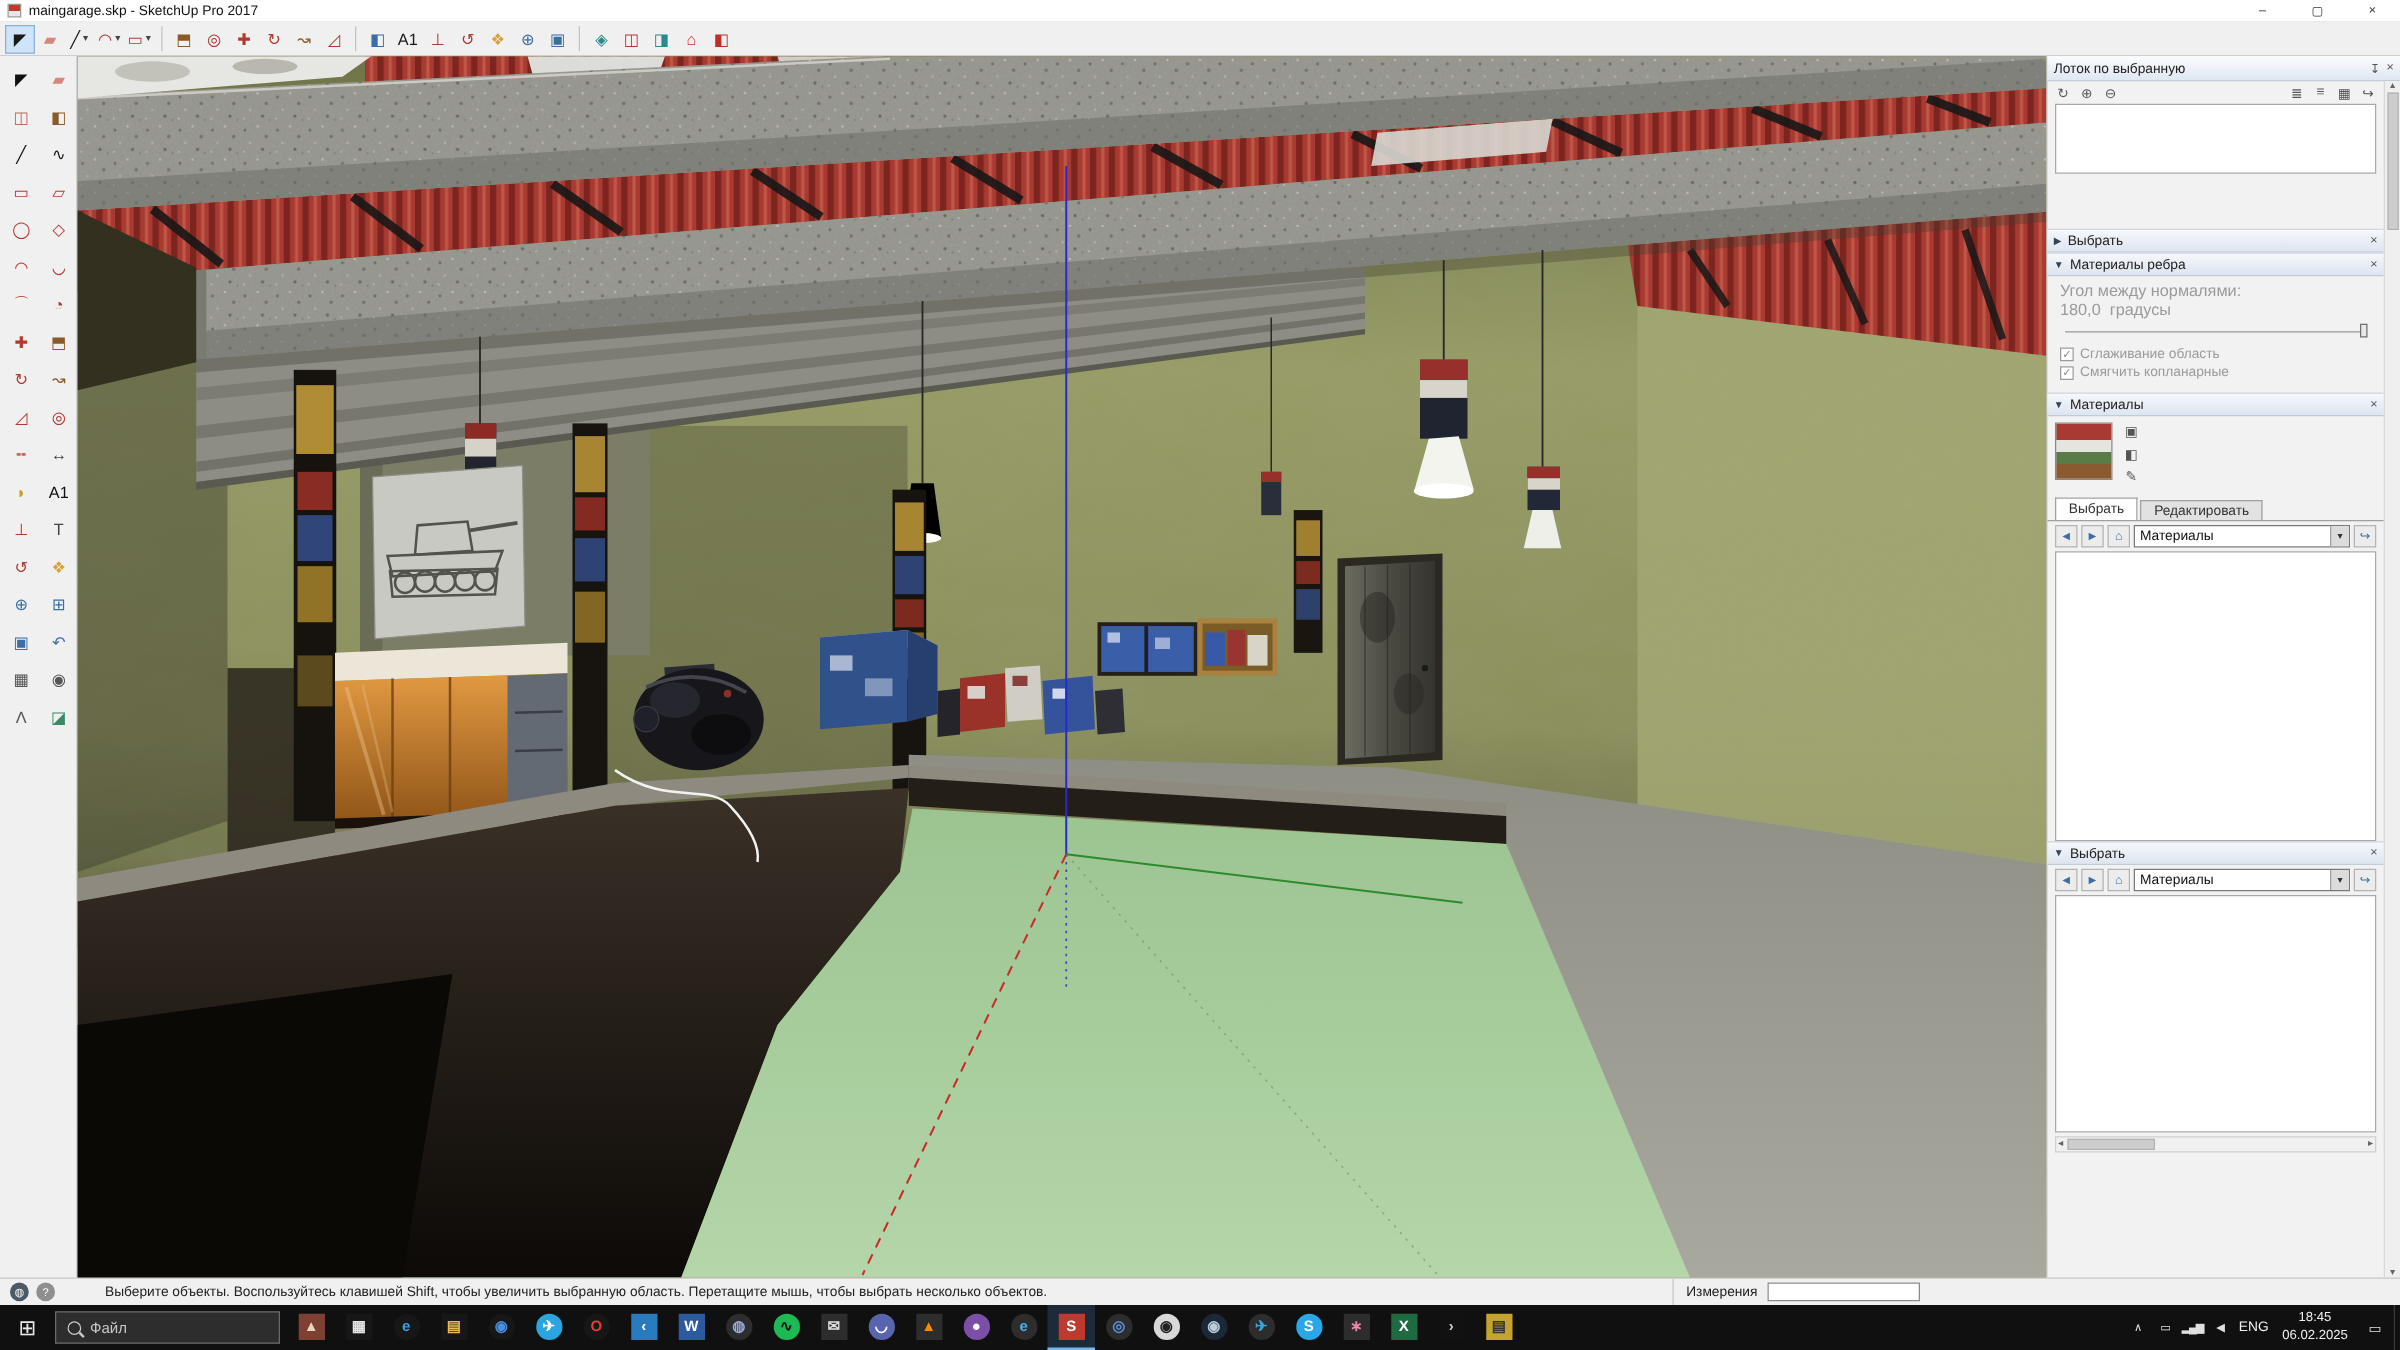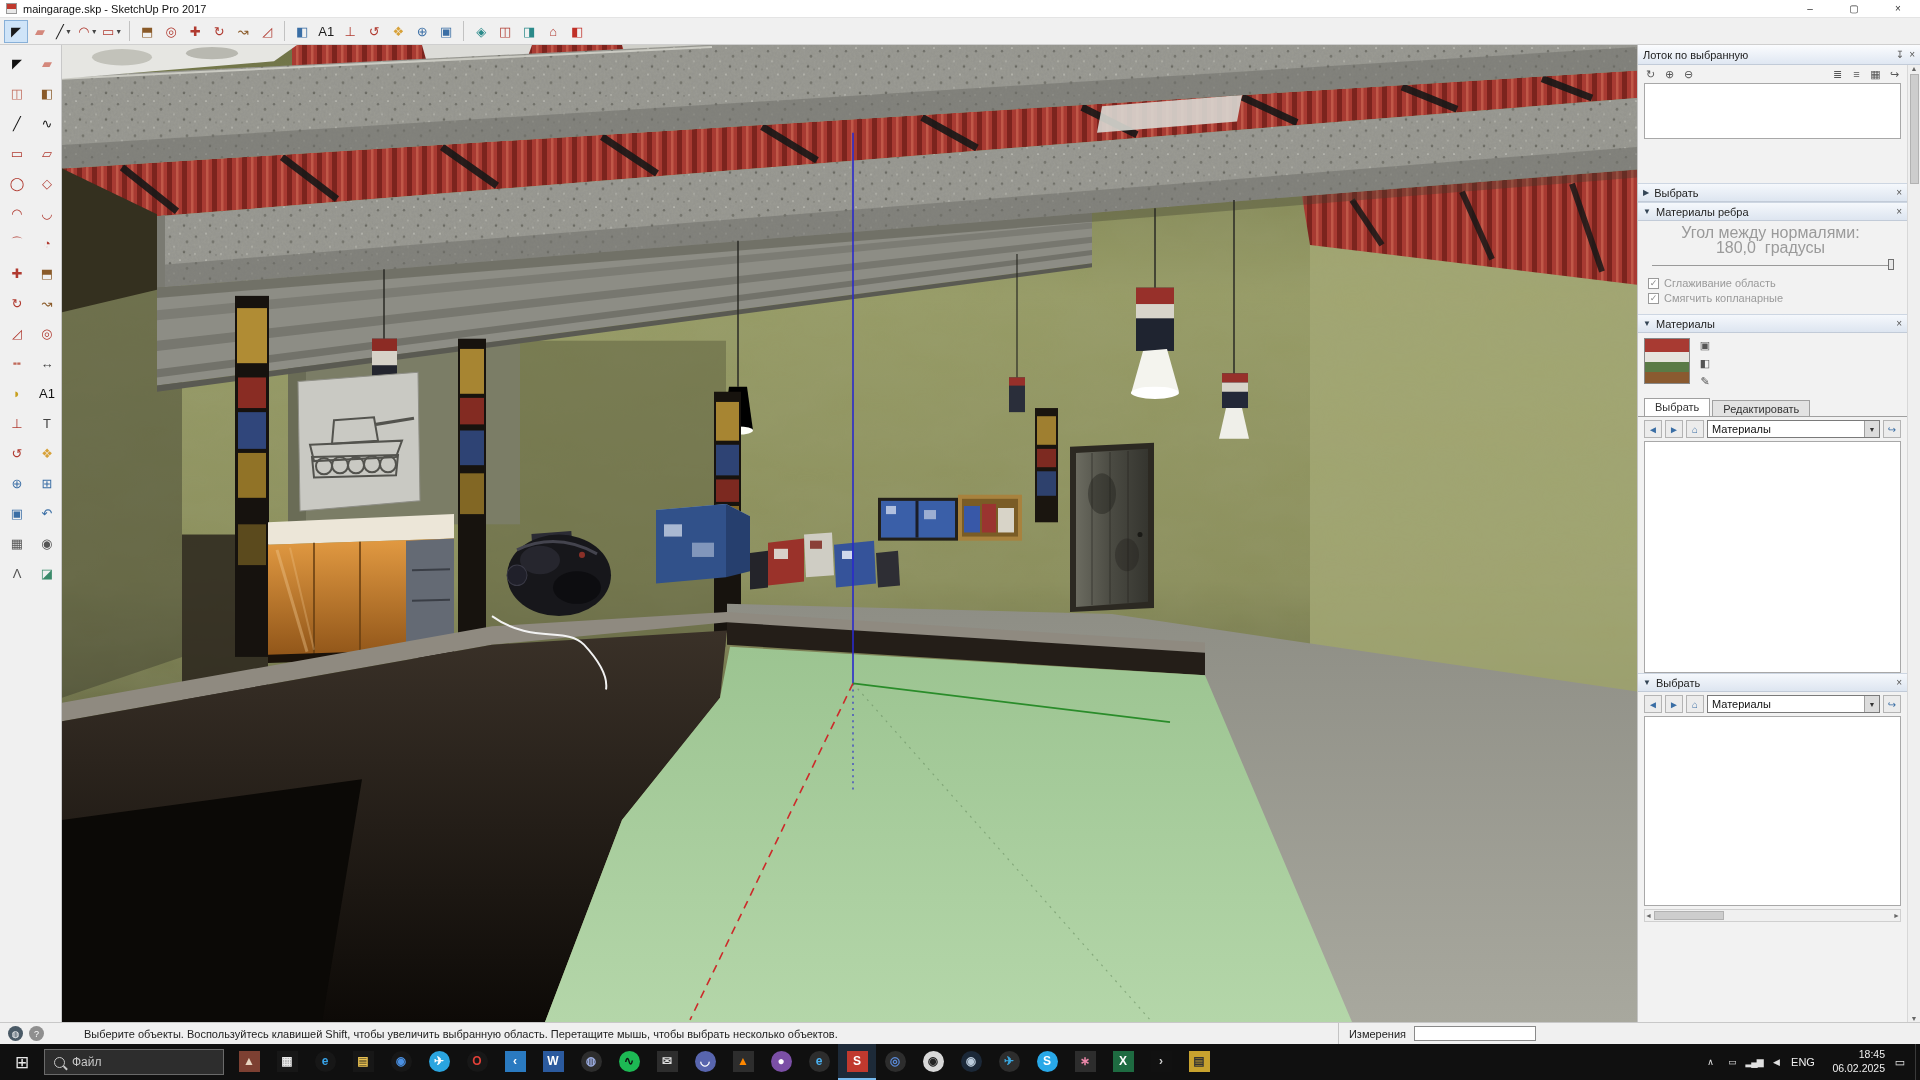--- a/index.html
+++ b/index.html
@@ -38,21 +38,21 @@
   .panel-iconrow{height:18px;display:flex;align-items:center;padding:0 5px;gap:4px;color:#555;flex:0 0 auto;}
   .p-ic{width:15px;height:15px;display:flex;align-items:center;justify-content:center;font-size:11px;}
   .ir-spacer{flex:1;}
   .white-box{background:#fff;border:1px solid #a8a8a8;margin:0 6px;box-sizing:border-box;}
   .gap44{height:44px;flex:0 0 auto;}
   .sec-head{height:17px;display:flex;align-items:center;background:linear-gradient(#f5f8fc,#dde5f0);border-top:1px solid #cdd6e2;border-bottom:1px solid #c2cbd8;padding:0 5px;gap:5px;flex:0 0 auto;}
   .sec-head .arrow{font-size:8px;color:#345;}
   .sec-head .title{flex:1;font-size:11px;color:#222;}
   .sec-head .x{color:#555;font-size:10px;}
   .soften-body{padding:4px 10px 8px;color:#9a9a9a;flex:0 0 auto;}
-  .row-r{text-align:center;padding-right:4px;line-height:15px;font-size:16px;}
+  .row-r{text-align:left;padding-right:4px;line-height:15px;font-size:13px;}
   .slider{position:relative;height:15px;margin:2px 2px 4px;}
   .slider .track{position:absolute;left:2px;right:2px;top:8px;height:1px;background:#9a9a9a;}
   .slider .handle{position:absolute;right:1px;top:2px;width:6px;height:11px;background:#e8e8e8;border:1px solid #707070;box-sizing:border-box;}
   .cb-row{display:flex;align-items:center;gap:5px;line-height:15px;}
   .cb{width:11px;height:11px;background:#fff;border:1px solid #9a9a9a;display:flex;align-items:center;justify-content:center;font-size:9px;color:#8a8a8a;box-sizing:border-box;flex:0 0 auto;}
   .mat-top{display:flex;padding:5px 6px;gap:5px;flex:0 0 auto;}
   .thumb{width:46px;height:46px;border:1px solid #888;box-sizing:border-box;background:linear-gradient(180deg,#a83a32 0 30%,#e6e4de 30% 52%,#5a7a46 52% 74%,#8a5a30 74%);flex:0 0 auto;}
   .mat-mid{flex:1;display:flex;flex-direction:column;gap:3px;min-width:0;}
   .mat-name{height:17px;border:1px solid #7a7a7a;background:#fff;font-size:11px;padding:0 3px;font-family:"Liberation Sans",sans-serif;box-sizing:border-box;width:100%;}
   .mat-icons{width:20px;display:flex;flex-direction:column;gap:3px;align-items:center;color:#555;flex:0 0 auto;}
@@ -85,21 +85,21 @@
   .mag{width:9px;height:9px;border:1.5px solid #c8c8c8;border-radius:50%;position:relative;flex:0 0 auto;}
   .mag::after{content:"";position:absolute;width:5px;height:1.5px;background:#c8c8c8;transform:rotate(45deg);right:-4px;bottom:-2px;}
   .tb-apps{display:flex;height:100%;margin-left:6px;}
   .tb-app{width:38px;height:100%;display:flex;align-items:center;justify-content:center;border-bottom:2px solid transparent;box-sizing:border-box;}
   .tb-app.active{background:#1d2a38;border-bottom-color:#76b9ed;}
   .tile{width:21px;height:21px;display:flex;align-items:center;justify-content:center;font-size:12px;font-weight:bold;box-sizing:border-box;}
   .tile.circle{border-radius:50%;}
   .tb-right{margin-left:auto;display:flex;align-items:center;height:100%;}
   .tb-tray-ic{width:22px;height:100%;display:flex;align-items:center;justify-content:center;font-size:9px;color:#e0e0e0;letter-spacing:-1px;}
   .lang{width:32px;text-align:center;font-size:11px;color:#f0f0f0;}
-  .clock{width:66px;text-align:right;font-size:10.5px;line-height:1.3;color:#f0f0f0;}
+  .clock{width:66px;text-align:center;font-size:10.5px;line-height:1.3;color:#f0f0f0;}
   .action{width:30px;height:100%;display:flex;align-items:center;justify-content:center;font-size:11px;color:#e0e0e0;}
   .show-desktop{width:5px;height:100%;border-left:1px solid #3a3a3a;box-sizing:border-box;}
 </style>
 </head>
 <body>
 
 <div class="app">
 
   <div class="titlebar">
     <span class="t-icon"></span>

